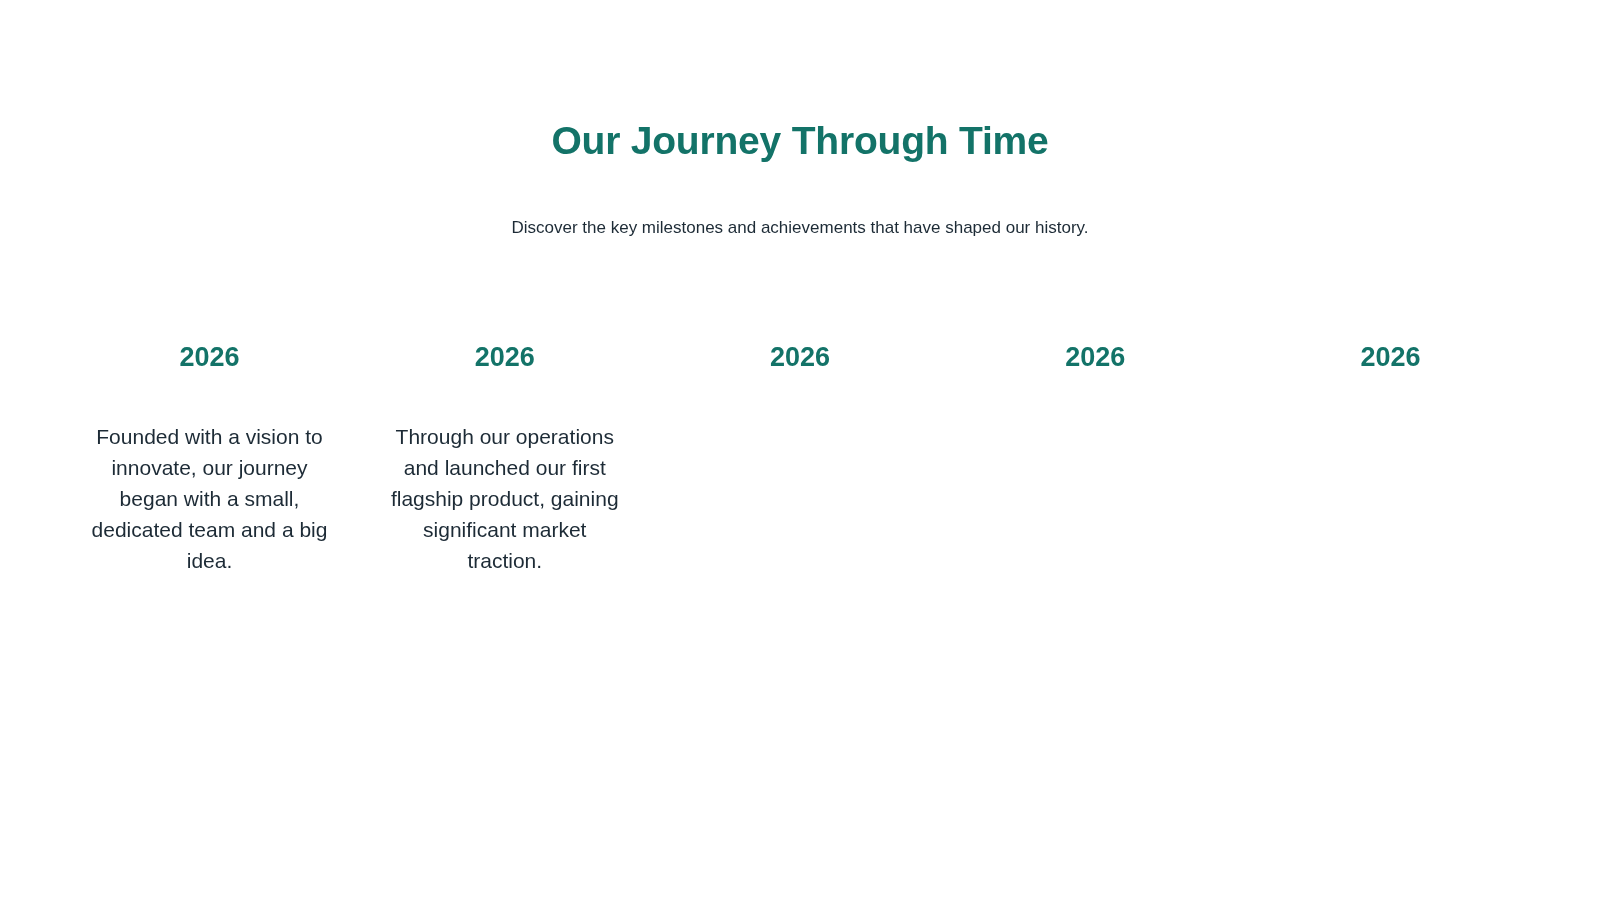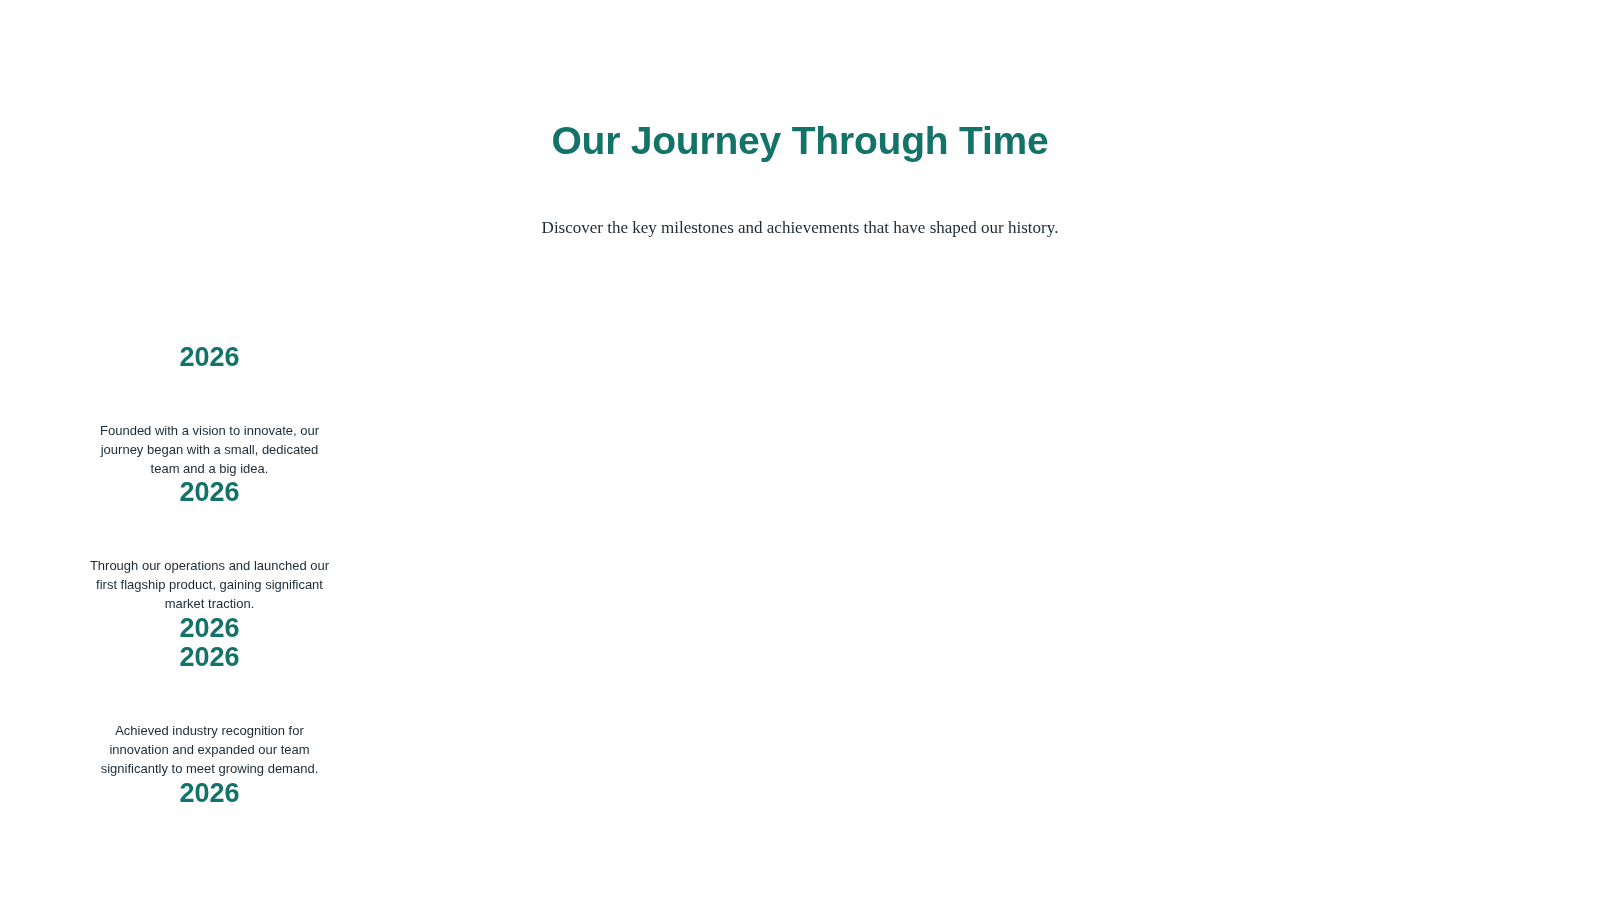--- a/index.html
+++ b/index.html
@@ -36,30 +36,28 @@
   }
 
   .section-subtitle {
     margin: 0;
     padding-top: 52px;
     font-size: 17px;
     font-weight: 400;
     color: #1d2b36;
     text-align: right;
     line-height: 1.4;
-    font-family: Liberation Serif, serif;
   }
 
   .timeline {
     margin-top: 103px;
     width: 1424px;
     display: flex;
     align-items: flex-start;
     justify-content: space-between;
-    flex-direction: column;
   }
 
   .milestone {
     width: 243px;
     display: flex;
     flex-direction: column;
     align-items: center;
     text-align: center;
   }
 
@@ -67,21 +65,21 @@
     font-size: 27px;
     font-weight: 700;
     color: #137368;
     line-height: 1.1;
     margin: 0;
   }
 
   .milestone-desc {
     margin: 0;
     padding-top: 48px;
-    font-size: 13px;
+    font-size: 21px;
     line-height: 1.48;
     color: #1d2b36;
     font-weight: 400;
   }
 </style>
 </head>
 <body>
 
 <div class="page">
 
@@ -100,21 +98,20 @@
       <div class="milestone-year">2026</div>
       <p class="milestone-desc">Through our operations and launched our first flagship product, gaining significant market traction.</p>
     </div>
 
     <div class="milestone">
       <div class="milestone-year">2026</div>
     </div>
 
     <div class="milestone">
       <div class="milestone-year">2026</div>
-      <p class="milestone-desc">Achieved industry recognition for innovation and expanded our team significantly to meet growing demand.</p>
     </div>
 
     <div class="milestone">
       <div class="milestone-year">2026</div>
     </div>
 
   </div>
 </div>
 
 </body></html>

